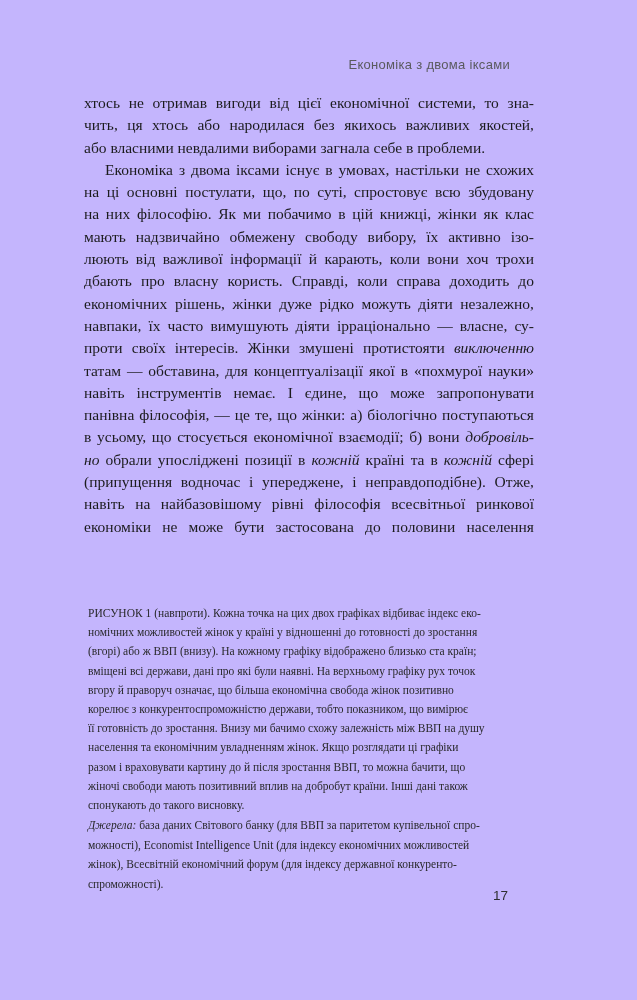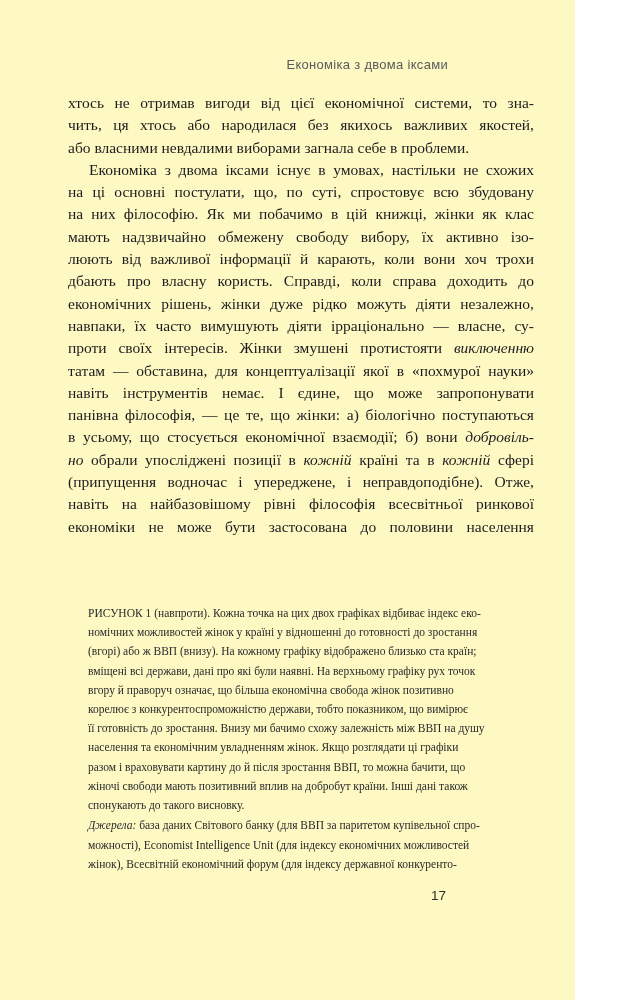--- a/index.html
+++ b/index.html
@@ -2,25 +2,24 @@
 <html lang="uk"><head>
 <meta charset="utf-8">
 <style>
   html, body {
     margin: 0;
     padding: 0;
     background: #ffffff;
   }
   .page {
     position: relative;
-    width: 559px;
+    width: 637px;
     height: 1000px;
-    background: #fef9c3;
+    background: #c4b5fd;
     overflow: hidden;
-    padding-left: 16px;
   }
   .running-head {
     position: absolute;
     top: 57px;
     right: 127px;
     font-family: "Liberation Sans", "DejaVu Sans", sans-serif;
     font-size: 13px;
     letter-spacing: 0.3px;
     color: #5a5a5e;
   }
@@ -31,20 +30,21 @@
     width: 466px;
     font-family: "Liberation Serif", "DejaVu Serif", serif;
     font-size: 15.5px;
     line-height: 22.3px;
     color: #1c1c1e;
   }
   .para .line {
     white-space: nowrap;
     text-align: justify;
     text-align-last: justify;
+    margin-left: 16px;
   }
   .para.ragged-last .line:last-child {
     text-align-last: left;
   }
   .para.indent-first .line:first-child {
     text-indent: 21px;
   }
   .it { font-style: italic; }
   .caption, .sources {
     position: absolute;
@@ -115,17 +115,18 @@
       <div class="line"><span>населення та економічним увладненням жінок. Якщо розглядати ці графіки</span></div>
       <div class="line"><span>разом і враховувати картину до й після зростання ВВП, то можна бачити, що</span></div>
       <div class="line"><span>жіночі свободи мають позитивний вплив на добробут країни. Інші дані також</span></div>
       <div class="line"><span>спонукають до такого висновку.</span></div>
     </div>
 
   <div class="sources">
       <div class="line"><span class="it">Джерела:</span><span> база даних Світового банку (для ВВП за паритетом купівельної спро-</span></div>
       <div class="line"><span>можності), Economist Intelligence Unit (для індексу економічних можливостей</span></div>
       <div class="line"><span>жінок), Всесвітній економічний форум (для індексу державної конкуренто-</span></div>
+      <div class="line"><span>спроможності).</span></div>
     </div>
 
   <div class="page-number">17</div>
 
 </div>
 
 </body></html>

